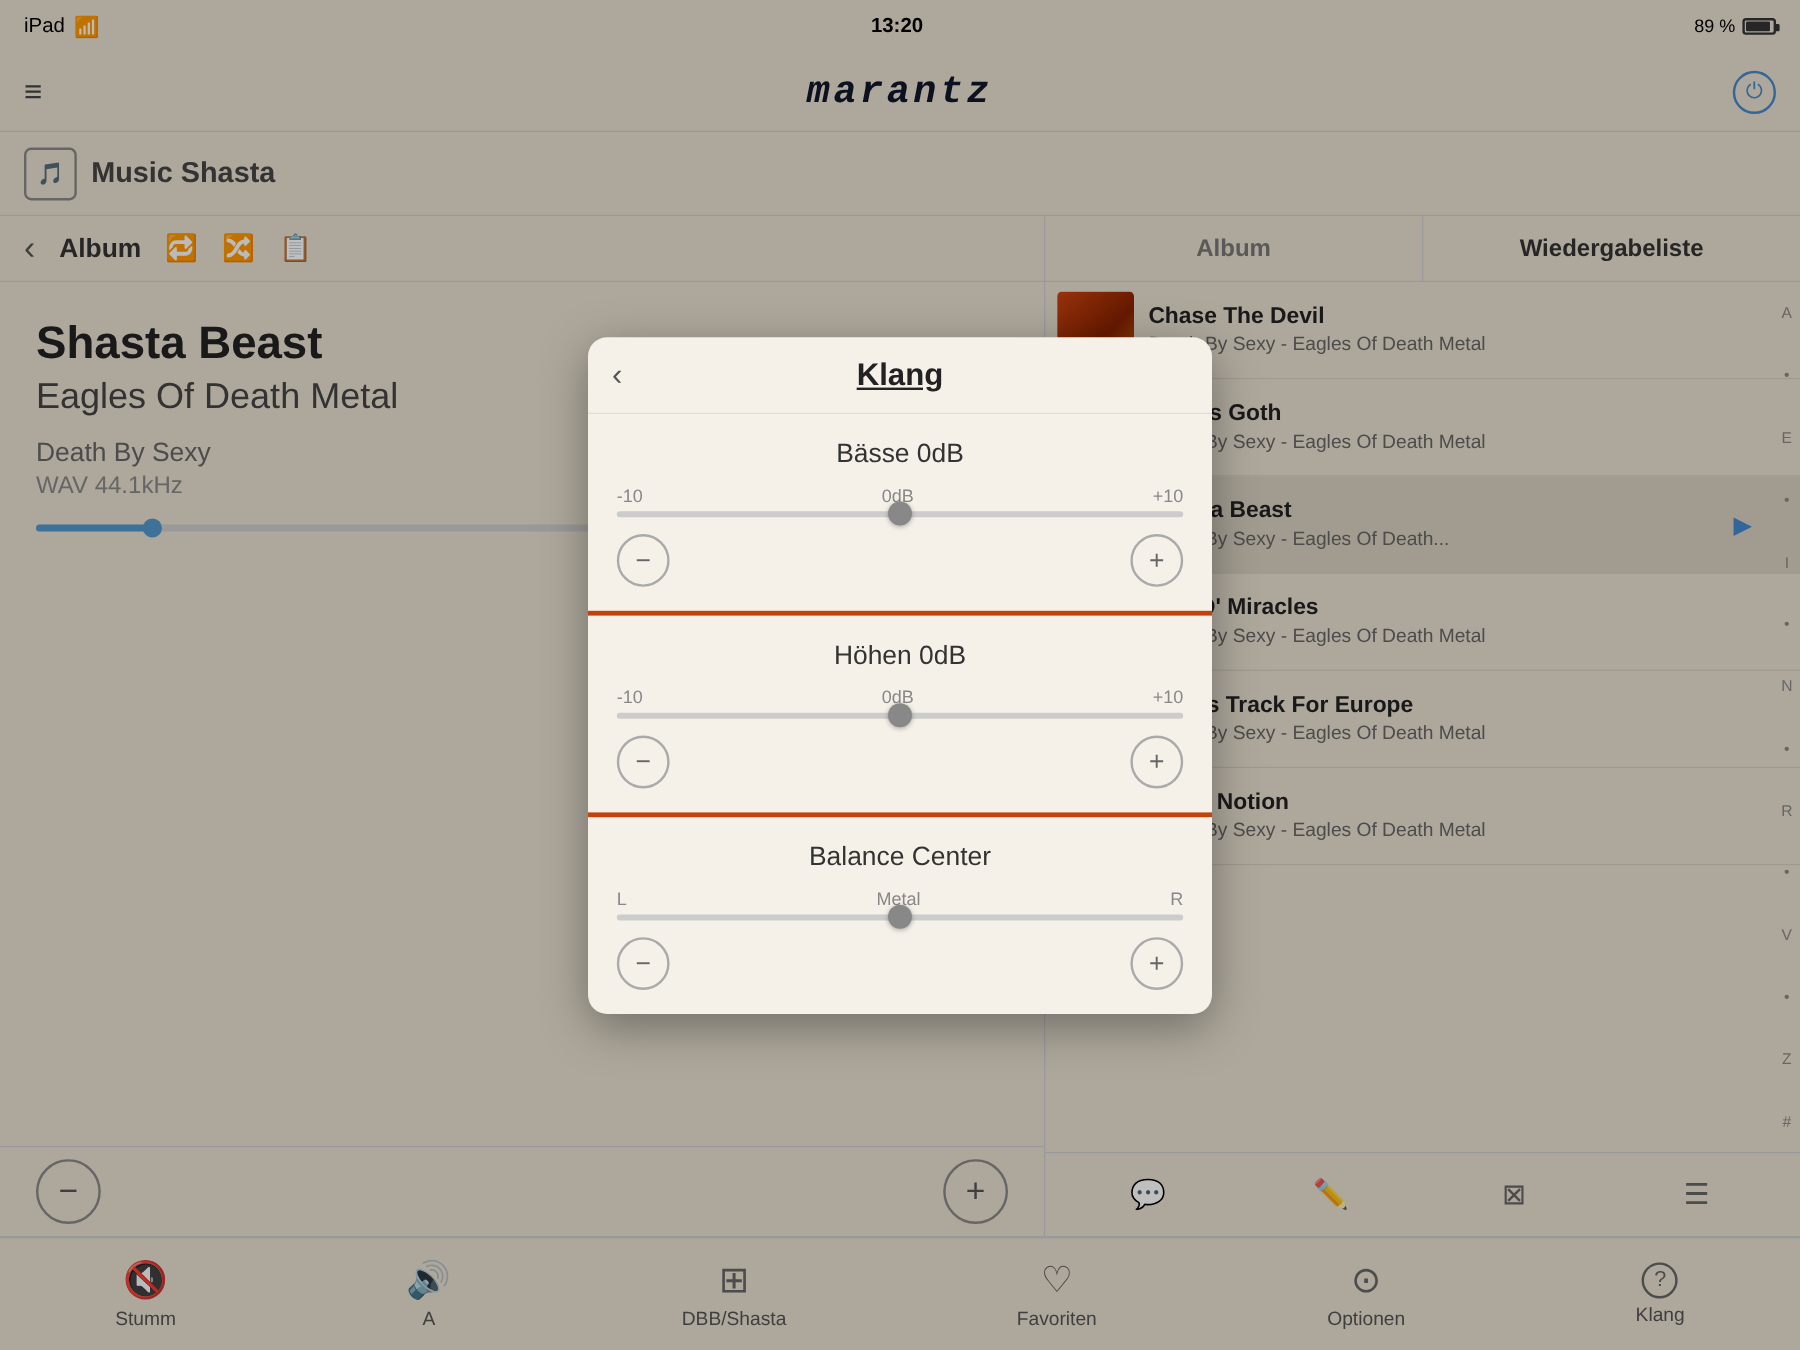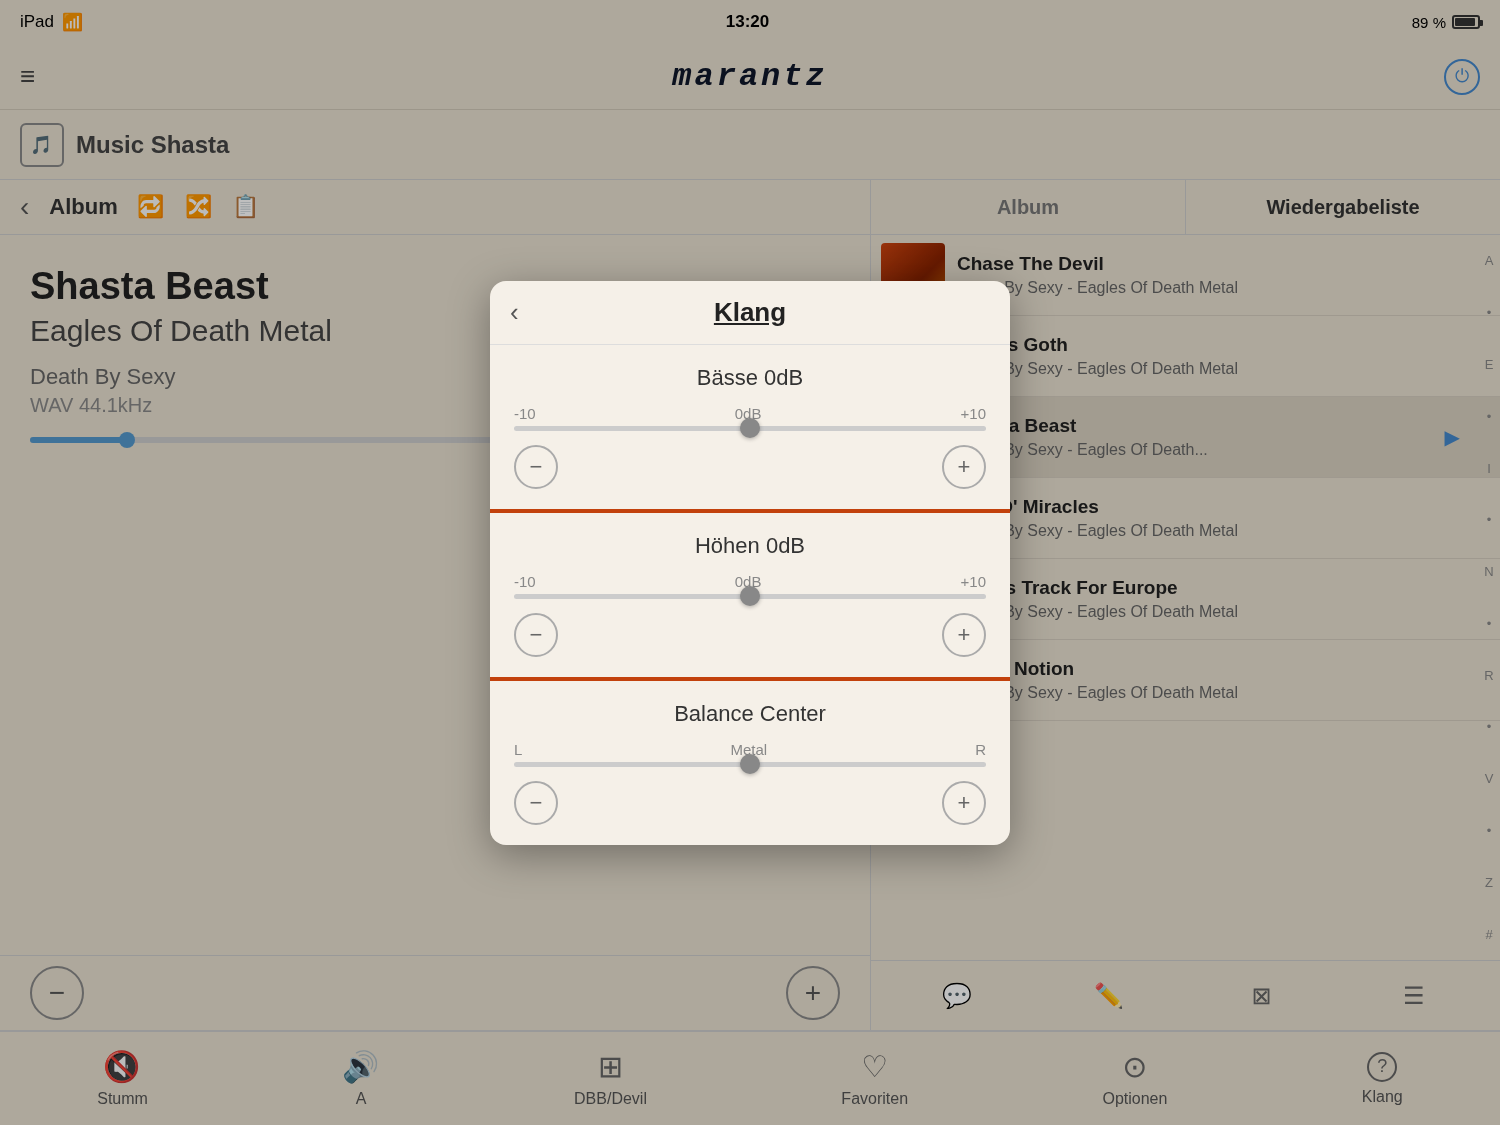--- a/index.html
+++ b/index.html
@@ -618,21 +618,21 @@
   <div class="nav-item">
     <div class="nav-item-icon">🔇</div>
     <div class="nav-item-label">Stumm</div>
   </div>
   <div class="nav-item">
     <div class="nav-item-icon">🔊</div>
     <div class="nav-item-label">A</div>
   </div>
   <div class="nav-item">
     <div class="nav-item-icon">⊞</div>
-    <div class="nav-item-label">DBB/Devil</div>
+    <div class="nav-item-label">DBB/Shasta</div>
   </div>
   <div class="nav-item">
     <div class="nav-item-icon">♡</div>
     <div class="nav-item-label">Favoriten</div>
   </div>
   <div class="nav-item">
     <div class="nav-item-icon">⊙</div>
     <div class="nav-item-label">Optionen</div>
   </div>
   <div class="nav-item">

